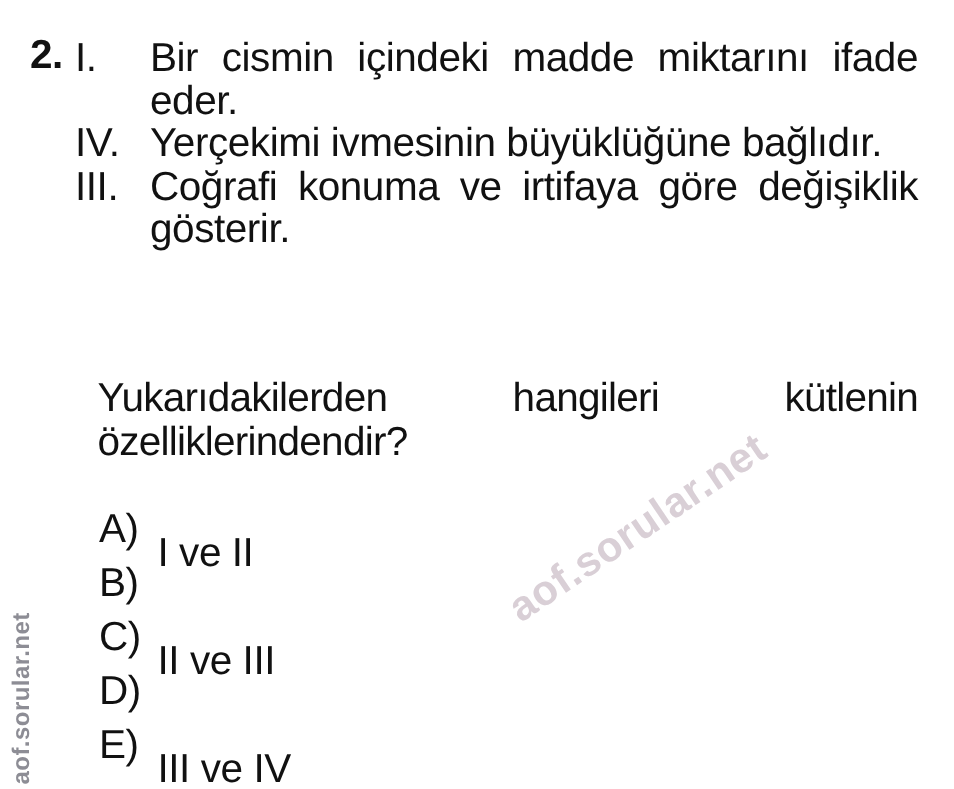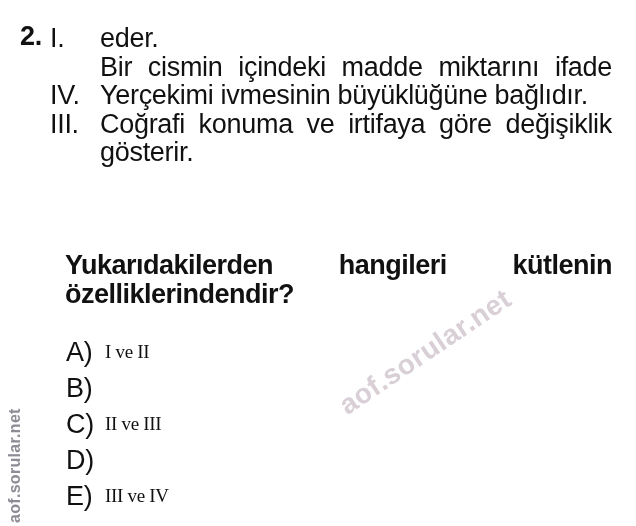--- a/index.html
+++ b/index.html
@@ -29,33 +29,32 @@
     font-size:27px;line-height:28.5px;letter-spacing:-0.3px;
     white-space:normal;
   }
   .just{
     text-align:justify;
     text-align-last:justify;
     text-justify:inter-word;
   }
   
   .stem{position:absolute;left:65px;top:251px;width:547px;}
-  .stem .line{font-weight:bold;letter-spacing:-0.5px;}
+  .stem .line{font-weight:normal;letter-spacing:-0.5px;}
   
   .options{position:absolute;left:66px;top:337px;width:300px;}
   .option{position:relative;height:36px;}
   .opt-letter{
     position:absolute;left:0;top:0;
     font-size:27px;line-height:30px;letter-spacing:-0.3px;
   }
   .opt-text{
-    position:absolute;left:39px;top:0;
-    font-size:19px;line-height:30px;letter-spacing:-0.3px;
+    position:absolute;left:39px;top:16px;
+    font-size:27px;line-height:30px;letter-spacing:-0.3px;
     white-space:nowrap;
-    font-family:Liberation Serif, serif;
   }
   
   .wm-diag{
     position:absolute;left:325px;top:336px;
     font-size:28px;font-weight:bold;letter-spacing:0.5px;
     white-space:nowrap;
     transform:rotate(-34deg);
     transform-origin:center center;
     user-select:none;
   }
@@ -74,22 +73,22 @@
 
 <div class="page" style="background: rgb(255, 255, 255); color: rgb(17, 17, 17);">
 
   <div class="qnum">2.</div>
 
   <div class="list">
 
     <div class="item">
       <span class="item-label">I.</span>
       <div class="item-text">
+        <div class="line just">Bir cismin içindeki madde miktarını ifade</div>
         <div class="line">eder.</div>
-        <div class="line just">Bir cismin içindeki madde miktarını ifade</div>
       </div>
     </div>
 
 
     <div class="item">
       <span class="item-label">IV.</span>
       <div class="item-text">
         <div class="line">Yerçekimi ivmesinin büyüklüğüne bağlıdır.</div>
         <div class="line"></div>
       </div>

